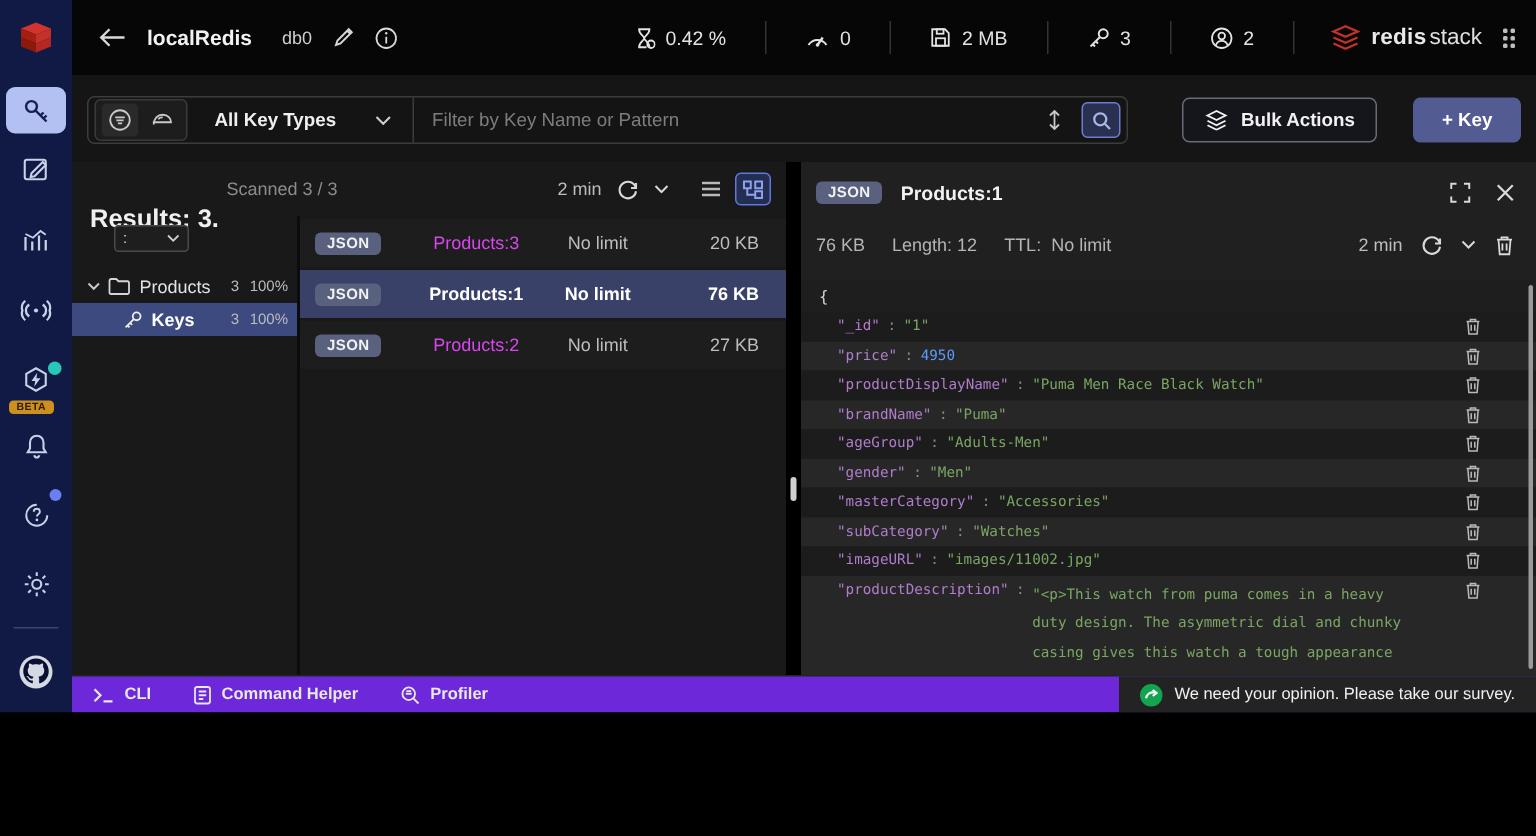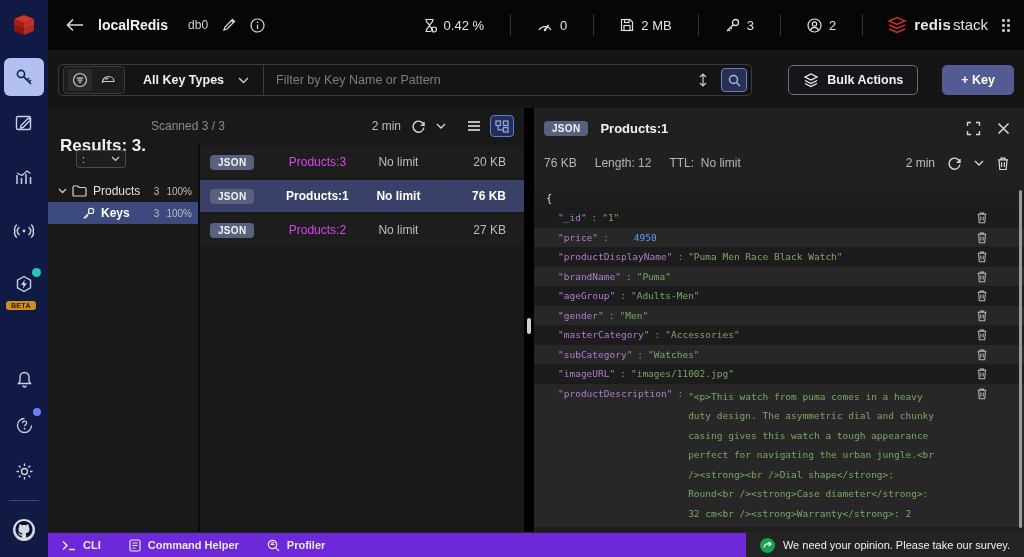--- a/index.html
+++ b/index.html
@@ -1,17 +1,17 @@
 <!DOCTYPE html>
 <html><head>
 <meta charset="utf-8">
 <style>
   * { margin:0; padding:0; box-sizing:border-box; }
   html,body { background:#000; }
-  .app { position:relative; width:1024px; height:557px; background:#151515; overflow:hidden;
+  .app { position:relative; width:1024px; height:475px; background:#151515; overflow:hidden;
          font-family:"Liberation Sans", sans-serif; color:#e8e8e8; }
 
   
   .header { position:absolute; top:0; left:0; right:0; height:50px; background:#060606;
             display:flex; align-items:center; }
   .logo-block { width:48px; height:50px; background:#101a44; display:flex; align-items:center; justify-content:center; flex:0 0 48px; }
   .hdr-left { display:flex; align-items:center; gap:14px; padding-left:18px; }
   .icon-btn { background:none; border:none; color:#d9d9d9; cursor:pointer; display:inline-flex; align-items:center; justify-content:center; padding:0; }
   .db-title { font-size:14px; font-weight:bold; color:#f2f2f2; }
   .db-badge { font-size:12px; color:#cfcfcf; margin-left:6px; }
@@ -43,21 +43,21 @@
   .main { position:absolute; top:50px; left:48px; right:0; bottom:25px; background:#151515; }
 
   
   .filterbar { position:absolute; top:14px; left:10px; right:10px; height:32px; display:flex; align-items:center; }
   .filter-group { flex:1 1 auto; height:32px; display:flex; align-items:center; background:#141414;
                   border:1px solid #3c3c3c; border-radius:5px; overflow:hidden; }
   .filter-icons { display:flex; align-items:center; gap:4px; background:#1d1d1d; border:1px solid #3a3a3a; border-radius:4px;
                   margin:0 8px 0 4px; padding:2px 4px; }
   .mini-icon { width:24px; height:22px; display:flex; align-items:center; justify-content:center; color:#c9c9c9; cursor:pointer; border-radius:3px; }
   .mini-icon.inset { background:#2a2a2a; }
-  .type-select { display:flex; align-items:center; gap:14px; font-size:12.5px; font-weight:bold; color:#f0f0f0;
+  .type-select { display:flex; align-items:center; gap:26px; font-size:12.5px; font-weight:bold; color:#f0f0f0;
                  padding:0 14px 0 10px; cursor:pointer; height:100%; }
   .filter-vsep { width:1px; height:32px; background:#3c3c3c; }
   .filter-input { flex:1; background:transparent; border:none; outline:none; color:#e0e0e0; font-size:12.5px; padding:0 12px;
                   font-family:"Liberation Sans", sans-serif; }
   .filter-input::placeholder { color:#7d7d7d; }
   .search-btn { width:26px; height:24px; border-radius:4px; background:#2a3150; border:1px solid #6d7dd0; color:#aab6ea;
                 display:flex; align-items:center; justify-content:center; margin:0 4px 0 6px; cursor:pointer; }
   .bulk-btn { display:flex; align-items:center; gap:8px; height:30px; margin-left:36px; padding:0 14px; background:#15151c;
               border:1px solid #6b6b78; border-radius:5px; color:#f2f2f2; font-size:12.5px; font-weight:bold; cursor:pointer; }
   .addkey-btn { height:30px; margin-left:24px; padding:0 18px; background:#535b93; border:1px solid #535b93; border-radius:5px;
@@ -115,21 +115,21 @@
   .dm-right { margin-left:auto; display:flex; align-items:center; gap:12px; color:#b9b9b9; }
   .json-area { flex:1; margin-top:8px; background:#1e1e1e; position:relative; overflow:hidden;
                font-family:"DejaVu Sans Mono", monospace; font-size:9.5px; }
   .json-brace { color:#d4d4d4; padding:6px 0 4px 12px; font-size:10.5px; }
   .json-row { display:flex; align-items:flex-start; padding:3px 36px 3px 24px; line-height:13.5px; }
   .json-row:nth-child(odd) { background:#1c1c1c; }
   .json-row:nth-child(even) { background:#272727; }
   .jkey { color:#b07ccc; white-space:nowrap; }
   .jcolon { color:#8a8a8a; padding:0 5px; }
   .jval.string { color:#7aa662; }
-  .jval.number { color:#5e9bfa;margin-left:20px; }
+  .jval.number { color:#5e9bfa; }
   .json-row.multi .jval { width:252px; line-height:19.6px; word-break:break-word; }
   .jtrash { margin-left:auto; color:#b9b9b9; cursor:pointer; display:inline-flex; }
   .json-scrollbar { position:absolute; right:2px; top:4px; bottom:4px; width:3px; background:#9a9a9a; border-radius:2px; }
 
   
   .footer { position:absolute; left:48px; right:0; bottom:0; height:25px; background:#6d28d9; border-top:1px solid #242424;
             display:flex; align-items:center; }
   .ft-item { display:flex; align-items:center; gap:7px; font-size:11px; font-weight:bold; color:#e8e8e8;
              padding:0 14px; height:100%; cursor:pointer; }
   .ft-survey { margin-left:auto; display:flex; align-items:center; gap:8px; background:#232323; height:100%;

